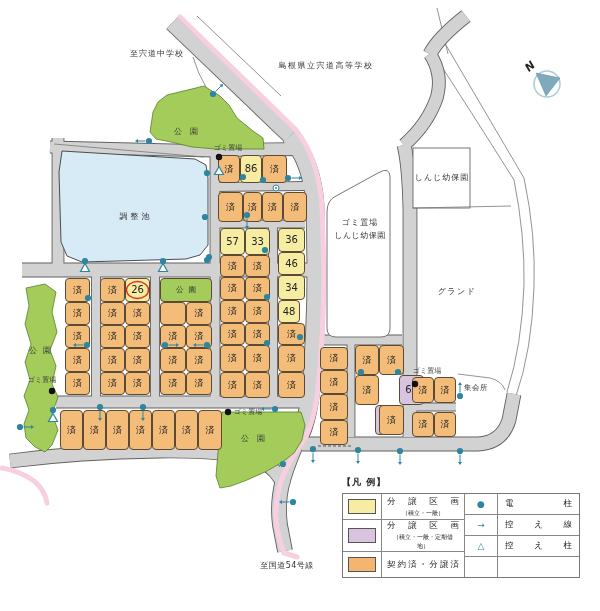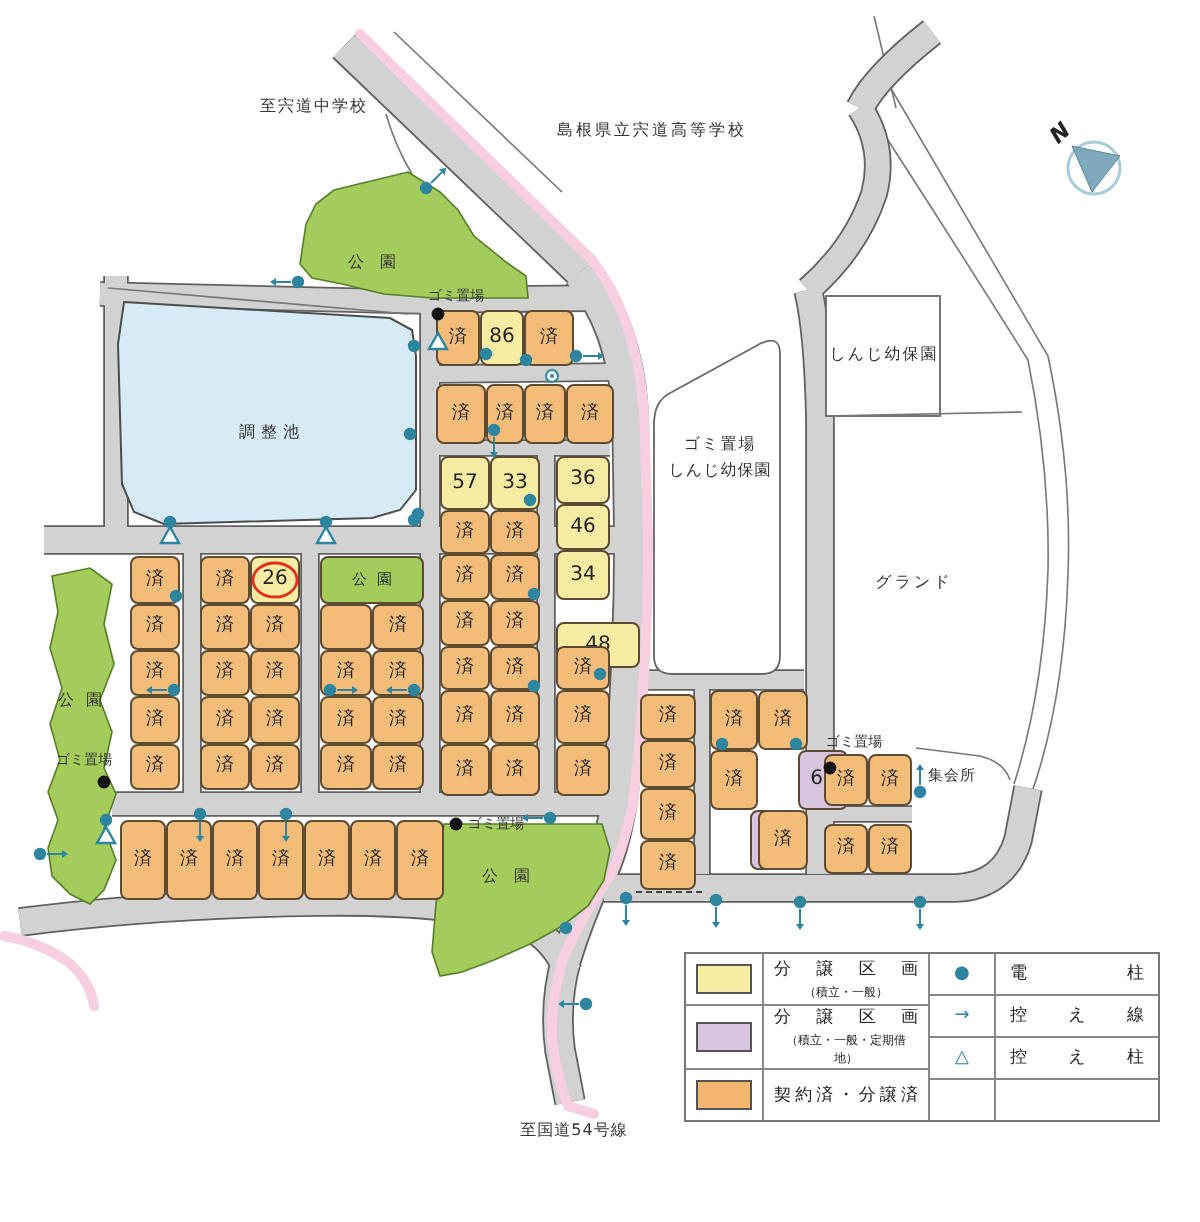--- a/index.html
+++ b/index.html
@@ -139,21 +139,21 @@
       <div class="plot t-s" style="left: 245px; top: 300px; width: 25px; height: 23px;">済</div>
       <div class="plot t-s" style="left: 220px; top: 323px; width: 25px; height: 22px;">済</div>
       <div class="plot t-s" style="left: 245px; top: 323px; width: 25px; height: 22px;">済</div>
       <div class="plot t-s" style="left: 220px; top: 345px; width: 25px; height: 27px;">済</div>
       <div class="plot t-s" style="left: 245px; top: 345px; width: 25px; height: 27px;">済</div>
       <div class="plot t-s" style="left: 220px; top: 372px; width: 25px; height: 26px;">済</div>
       <div class="plot t-s" style="left: 245px; top: 372px; width: 25px; height: 26px;">済</div>
       <div class="plot t-y num" style="left: 278px; top: 228px; width: 27px; height: 24px;">36</div>
       <div class="plot t-y num" style="left: 278px; top: 252px; width: 27px; height: 23px;">46</div>
       <div class="plot t-y num" style="left: 278px; top: 275px; width: 27px; height: 25px;">34</div>
-      <div class="plot t-y num" style="left: 278px; top: 311px; width: 42px; height: 23px;">48</div>
+      <div class="plot t-y num" style="left: 278px; top: 300px; width: 22px; height: 23px;">48</div>
       <div class="plot t-s" style="left: 278px; top: 323px; width: 27px; height: 22px;">済</div>
       <div class="plot t-s" style="left: 278px; top: 345px; width: 27px; height: 27px;">済</div>
       <div class="plot t-s" style="left: 278px; top: 372px; width: 27px; height: 26px;">済</div>
       <div class="plot t-s" style="left: 65px; top: 278px; width: 25px; height: 24px;">済</div>
       <div class="plot t-s" style="left: 65px; top: 302px; width: 25px; height: 23px;">済</div>
       <div class="plot t-s" style="left: 65px; top: 325px; width: 25px; height: 23px;">済</div>
       <div class="plot t-s" style="left: 65px; top: 348px; width: 25px; height: 24px;">済</div>
       <div class="plot t-s" style="left: 65px; top: 372px; width: 25px; height: 23px;">済</div>
       <div class="plot t-s" style="left: 100px; top: 278px; width: 25px; height: 24px;">済</div>
       <div class="plot t-y num" style="left: 125px; top: 278px; width: 25px; height: 24px;">26</div>
@@ -298,20 +298,21 @@
         <circle cx="219" cy="157" r="3.2" fill="#111"></circle>
         <circle cx="52" cy="391" r="3.2" fill="#111"></circle>
         <circle cx="228" cy="412" r="3.2" fill="#111"></circle>
         <circle cx="415" cy="384" r="3.2" fill="#111"></circle>
         <circle cx="276" cy="188" r="3" fill="#fff" stroke="#2e85a0" stroke-width="1"></circle>
         <circle cx="276" cy="188" r="1" fill="#2e85a0"></circle>
       </g>
   </svg>
 
   <div id="legend">
+    <div id="legend-title">【凡 例】</div>
     <div id="legend-box">
       <div class="lg-left">
         <div class="lg-row">
           <div class="lg-sw-cell">
               <div class="lg-sw sw-yellow"></div>
             </div>
           <div class="lg-lab">
             <div class="lg-main jspread">
                 <span>分</span>
                 <span>譲</span>

